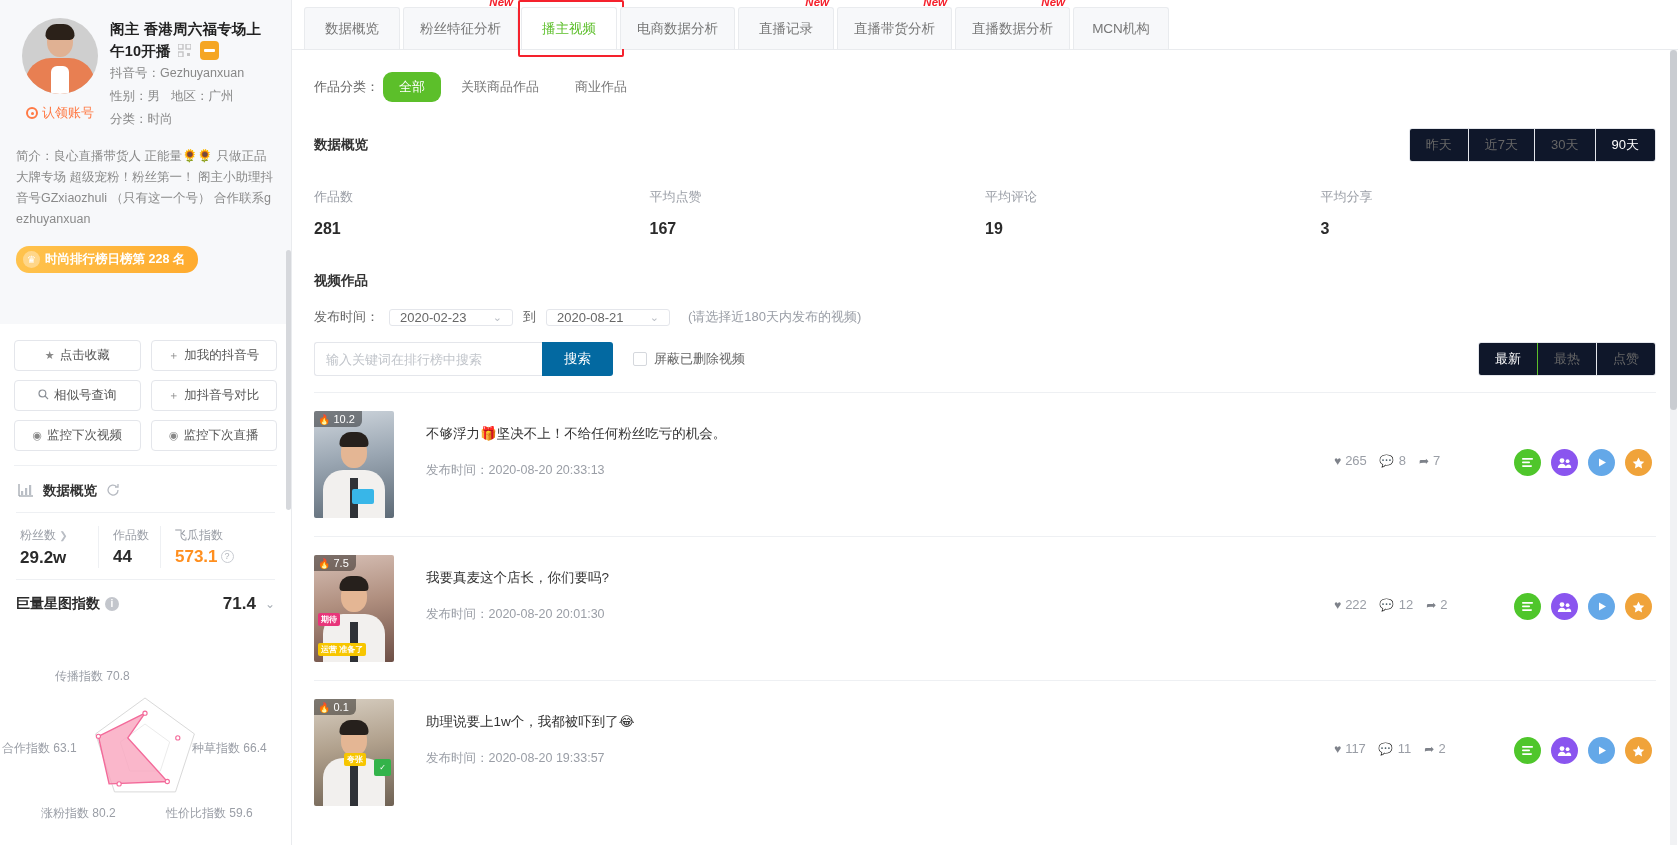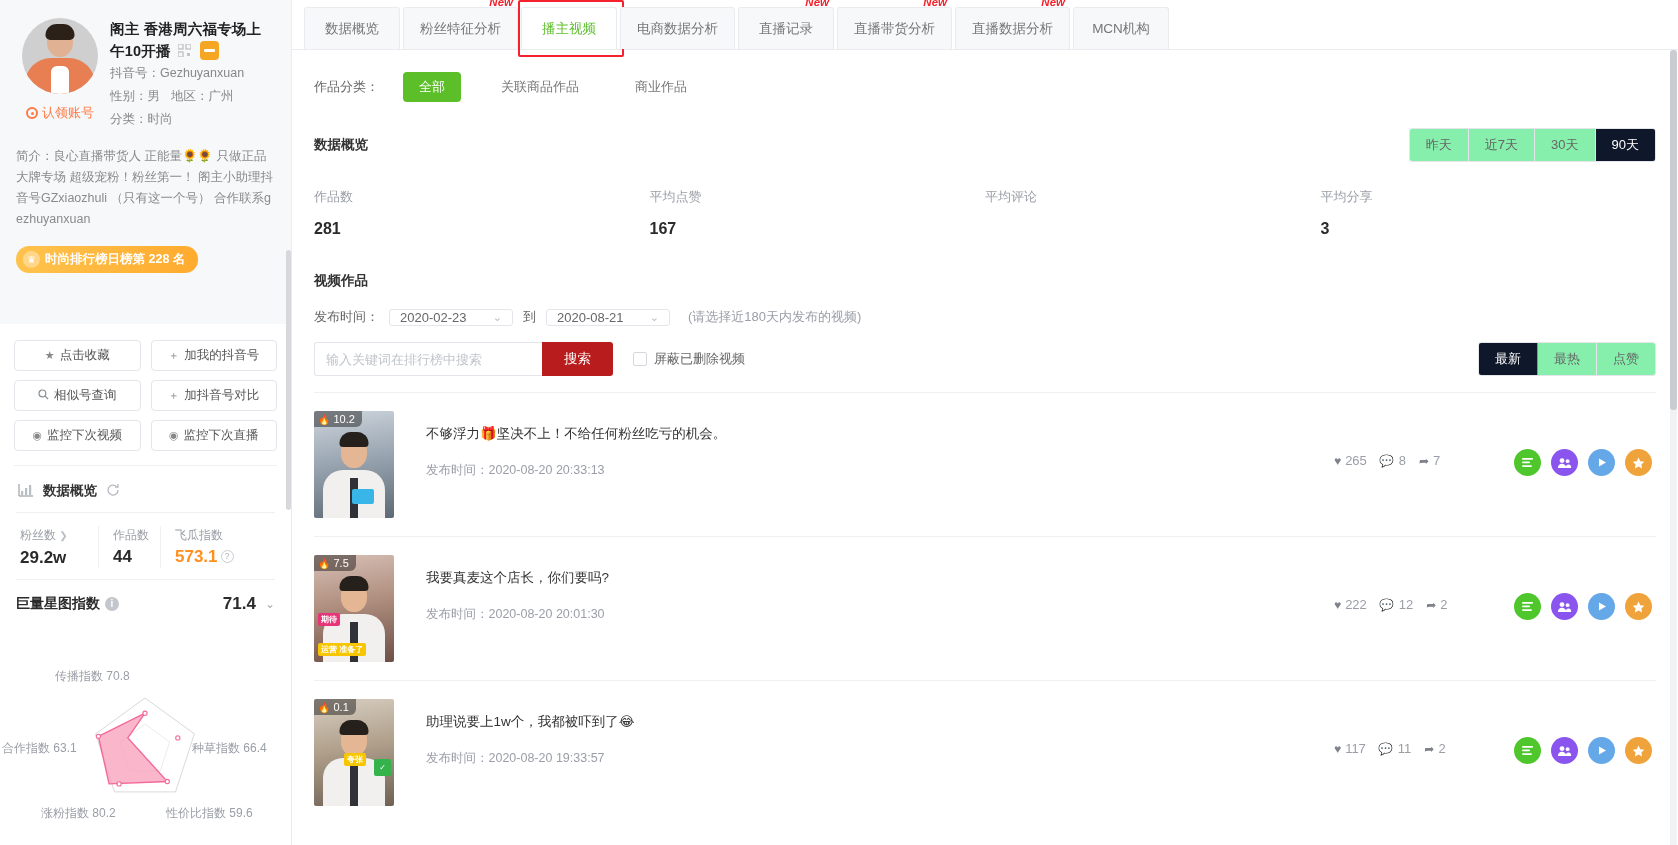--- a/index.html
+++ b/index.html
@@ -171,32 +171,32 @@
     color: #f5222d; font-size: 11.5px; font-weight: 700; font-style: italic;
     font-family: "Liberation Sans", sans-serif;
   }
   .tab.highlight::after {
     content: ""; position: absolute; left: -4px; top: -8px;
     width: calc(100% + 8px); height: calc(100% + 12px);
     border: 2px solid #f5222d; border-radius: 2px; pointer-events: none;
   }
 
   .content { padding: 0 22px 0 22px; }
-  .cat-row { display: flex; align-items: center; gap: 24px; padding: 22px 0 16px 0; }
+  .cat-row { display: flex; align-items: center; gap: 4px; padding: 22px 0 16px 0; }
   .cat-lbl { font-size: 13px; color: #666; }
   .cat-btn {
-    font-size: 13px; color: #777; padding: 6px 16px; border-radius: 4px; cursor: pointer;
+    font-size: 13px; color: #777; padding: 6px 16px; border-radius: 9px; cursor: pointer;
   }
   .cat-btn.active { background: #5cbf2a; color: #fff; }
 
   .section-head { display: flex; align-items: center; justify-content: space-between; margin-top: 10px; }
   .section-title { font-size: 13.5px; color: #333; font-weight: 600; }
   .seg { display: flex; border: 1px solid #e4e6eb; border-radius: 3px; overflow: hidden; }
   .seg-btn {
-    padding: 7px 16px; font-size: 13px; color: #666; background: #86efac;
+    padding: 7px 16px; font-size: 13px; color: #666; background: #0f172a;
     border-right: 1px solid #e4e6eb; cursor: pointer; white-space: nowrap;
   }
   .seg-btn:last-child { border-right: none; }
   .seg-btn.active { background: #0f172a; color: #fff; border-right-color: #5cbf2a; }
 
   .kpis { display: flex; margin-top: 26px; }
   .kpi { width: 25%; }
   .kpi-lbl { font-size: 13px; color: #9a9ea6; }
   .kpi-val { font-size: 16px; font-weight: 700; color: #2b2b2b; margin-top: 14px; }
 
@@ -213,21 +213,21 @@
   .hint { font-size: 13px; color: #9a9ea6; margin-left: 8px; }
 
   .search-row { display: flex; align-items: center; margin-top: 16px; }
   .search-input {
     width: 228px; height: 34px; border: 1px solid #e4e6eb; border-right: none;
     border-radius: 3px 0 0 3px; padding: 0 11px; font-size: 13px; color: #333;
     outline: none; background: #fff;
   }
   .search-input::placeholder { color: #c0c4ca; }
   .search-btn {
-    height: 34px; padding: 0 22px; background: #b91c1c; color: #fff;
+    height: 34px; padding: 0 22px; background: #0369a1; color: #fff;
     border: none; border-radius: 0 3px 3px 0; font-size: 13.5px; cursor: pointer;
     font-family: "Liberation Sans", sans-serif;
   }
   .chk-wrap { display: flex; align-items: center; gap: 7px; margin-left: 20px; font-size: 13px; color: #666; cursor: pointer; }
   .chk { width: 14px; height: 14px; border: 1px solid #d5d8dd; border-radius: 2px; background: #fff; }
   .sort-seg { margin-left: auto; }
 
   .vid-list { margin-top: 16px; }
   .vid-row {
     display: flex; align-items: flex-start; border-top: 1px solid #eef0f3;
@@ -517,20 +517,21 @@
         <div class="kpi">
           <div class="kpi-lbl">作品数</div>
           <div class="kpi-val">281</div>
         </div>
         <div class="kpi">
           <div class="kpi-lbl">平均点赞</div>
           <div class="kpi-val">167</div>
         </div>
         <div class="kpi">
           <div class="kpi-lbl">平均评论</div>
+          <div class="kpi-val">19</div>
         </div>
         <div class="kpi">
           <div class="kpi-lbl">平均分享</div>
           <div class="kpi-val">3</div>
         </div>
       </div>
 
       <div class="subhead">视频作品</div>
 
       <div class="filter-row">

